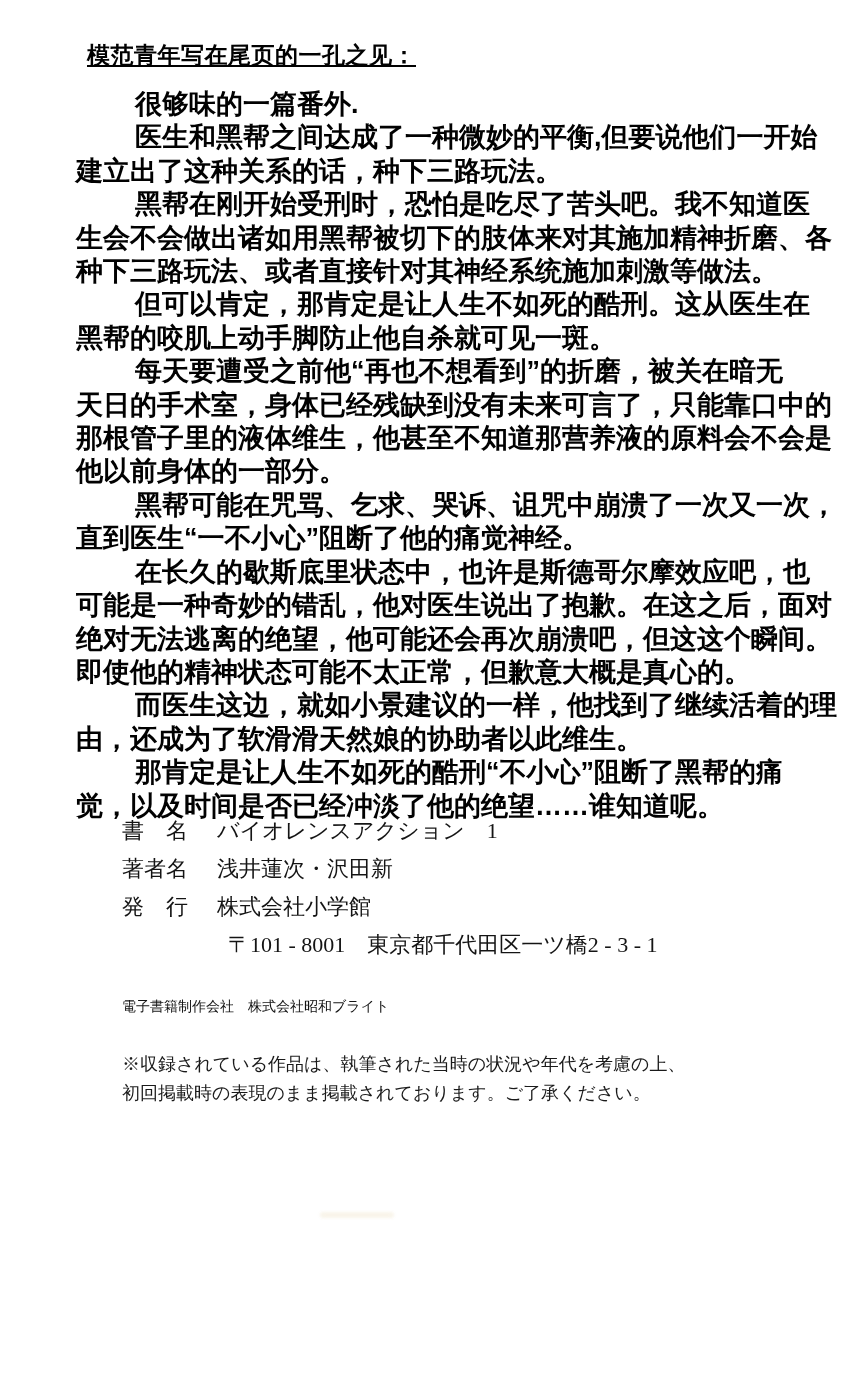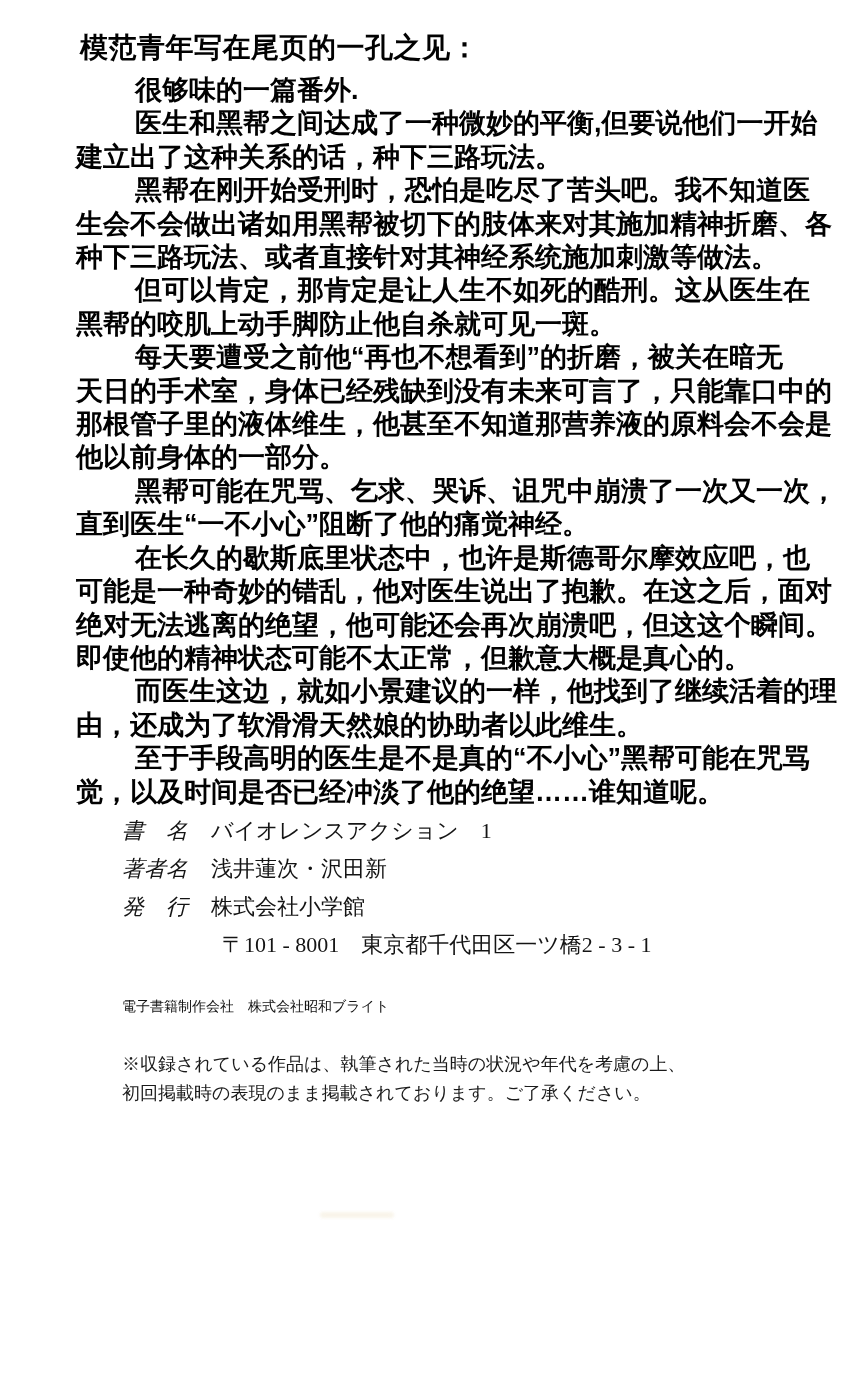--- a/index.html
+++ b/index.html
@@ -19,25 +19,26 @@
   .commentary {
     position: absolute;
     left: 76px;
     top: 22px;
     width: 762px;
     font-family: "Liberation Sans", sans-serif;
     font-weight: 700;
     color: #010101;
   }
   .commentary-heading {
-    margin: 4px;
-    font-size: 28px;
+    margin: 11px;
+    font-size: 23px;
     line-height: 44px;
     white-space: nowrap;
     letter-spacing: 0.5px;
+    text-decoration: underline;
   }
   .c-line {
     font-size: 27px;
     line-height: 33.4px;
     white-space: nowrap;
     letter-spacing: 0px;
   }
   .c-line.indent {
     padding-left: 59px;
   }
@@ -53,24 +54,23 @@
     color: #141414;
   }
   .colophon-row {
     display: flex;
     font-size: 22px;
     line-height: 38px;
     white-space: pre;
   }
   .colophon-row .label {
     width: 68px;
-    margin-right: 21px;
+    margin-right: 27px;
     flex: none;
     white-space: pre;
-    font-style: italic;
   }
   .colophon-row .value {
     white-space: pre;
   }
   .colophon-row.address .value {
     padding-left: 11px;
   }
   .producer {
     margin-top: 28px;
     font-size: 14px;
@@ -120,21 +120,21 @@
       <div class="c-line">那根管子里的液体维生，他甚至不知道那营养液的原料会不会是</div>
       <div class="c-line">他以前身体的一部分。</div>
       <div class="c-line indent">黑帮可能在咒骂、乞求、哭诉、诅咒中崩溃了一次又一次，</div>
       <div class="c-line">直到医生“一不小心”阻断了他的痛觉神经。</div>
       <div class="c-line indent">在长久的歇斯底里状态中，也许是斯德哥尔摩效应吧，也</div>
       <div class="c-line">可能是一种奇妙的错乱，他对医生说出了抱歉。在这之后，面对</div>
       <div class="c-line">绝对无法逃离的绝望，他可能还会再次崩溃吧，但这这个瞬间。</div>
       <div class="c-line">即使他的精神状态可能不太正常，但歉意大概是真心的。</div>
       <div class="c-line indent">而医生这边，就如小景建议的一样，他找到了继续活着的理</div>
       <div class="c-line">由，还成为了软滑滑天然娘的协助者以此维生。</div>
-      <div class="c-line indent">至于手段高明的医生是不是真的“不小心”黑帮可能在咒骂</div>
+      <div class="c-line indent">那肯定是让人生不如死的酷刑“不小心”阻断了黑帮的痛</div>
       <div class="c-line">觉，以及时间是否已经冲淡了他的绝望……谁知道呢。</div>
     </div>
 </section>
 
 <section class="colophon">
   <div>
 
   <div class="colophon-row">
         <span class="label">書　名</span>
         <span class="value">バイオレンスアクション　1</span>

